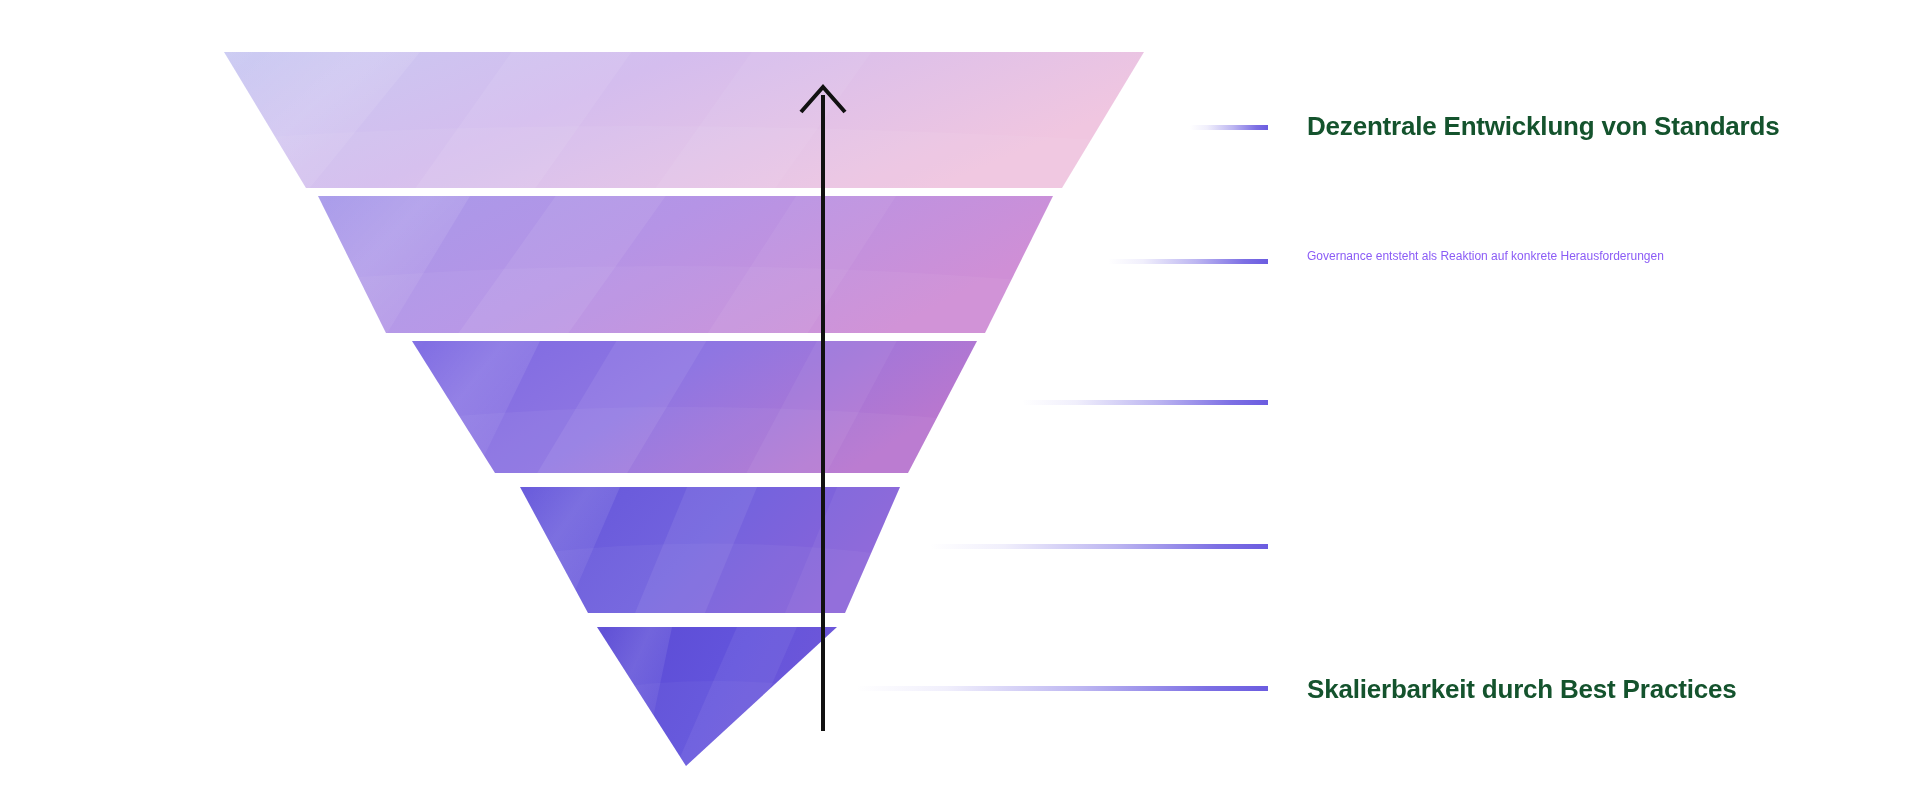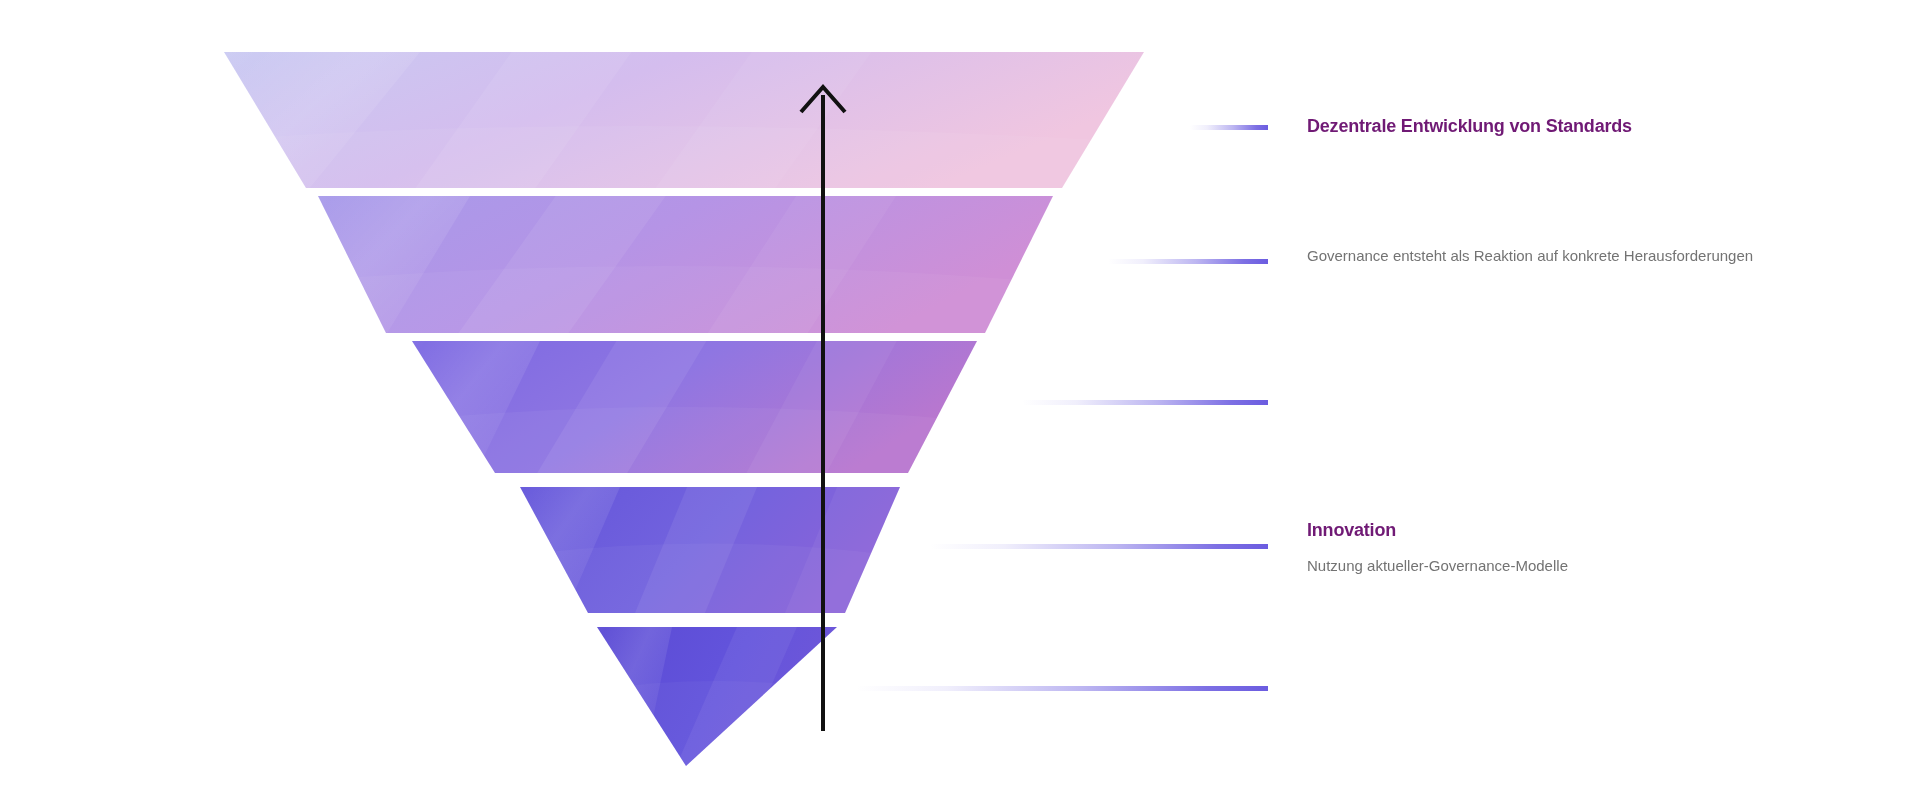--- a/index.html
+++ b/index.html
@@ -35,32 +35,32 @@
     height: 800px;
   }
   .label-block {
     position: absolute;
     left: 1307px;
     width: 600px;
   }
   .label-title {
     font-family: "Liberation Sans", sans-serif;
     font-weight: bold;
-    font-size: 18px;
+    font-size: 26px;
     line-height: 26px;
-    color: #701a75;
+    color: #14532d;
     letter-spacing: -0.2px;
     white-space: nowrap;
   }
   .label-sub {
     font-family: "Liberation Sans", sans-serif;
     font-weight: normal;
-    font-size: 15px;
+    font-size: 12px;
     line-height: 18px;
-    color: #737373;
+    color: #8b5cf6;
     margin-top: 14px;
     white-space: nowrap;
   }
 </style>
 </head>
 <body>
 
 <div id="stage">
 
   <svg class="funnel-svg" viewBox="0 0 1920 800" preserveAspectRatio="none">
@@ -189,20 +189,20 @@
     <div class="label-block" style="top:113px;">
       <div class="label-title">Dezentrale Entwicklung von Standards</div>
 
     </div>
 
     <div class="label-block" style="top:233px;">
       <div class="label-sub">Governance entsteht als Reaktion auf konkrete Herausforderungen</div>
     </div>
 
 
-    <div class="label-block" style="top:517px;">
-      <div class="label-title">Innovation</div>
-      <div class="label-sub">Nutzung aktueller-Governance-Modelle</div>
+
+    <div class="label-block" style="top:676px;">
+      <div class="label-title">Skalierbarkeit durch Best Practices</div>
+
     </div>
-
 
   </div>
 </div>
 
 </body></html>

